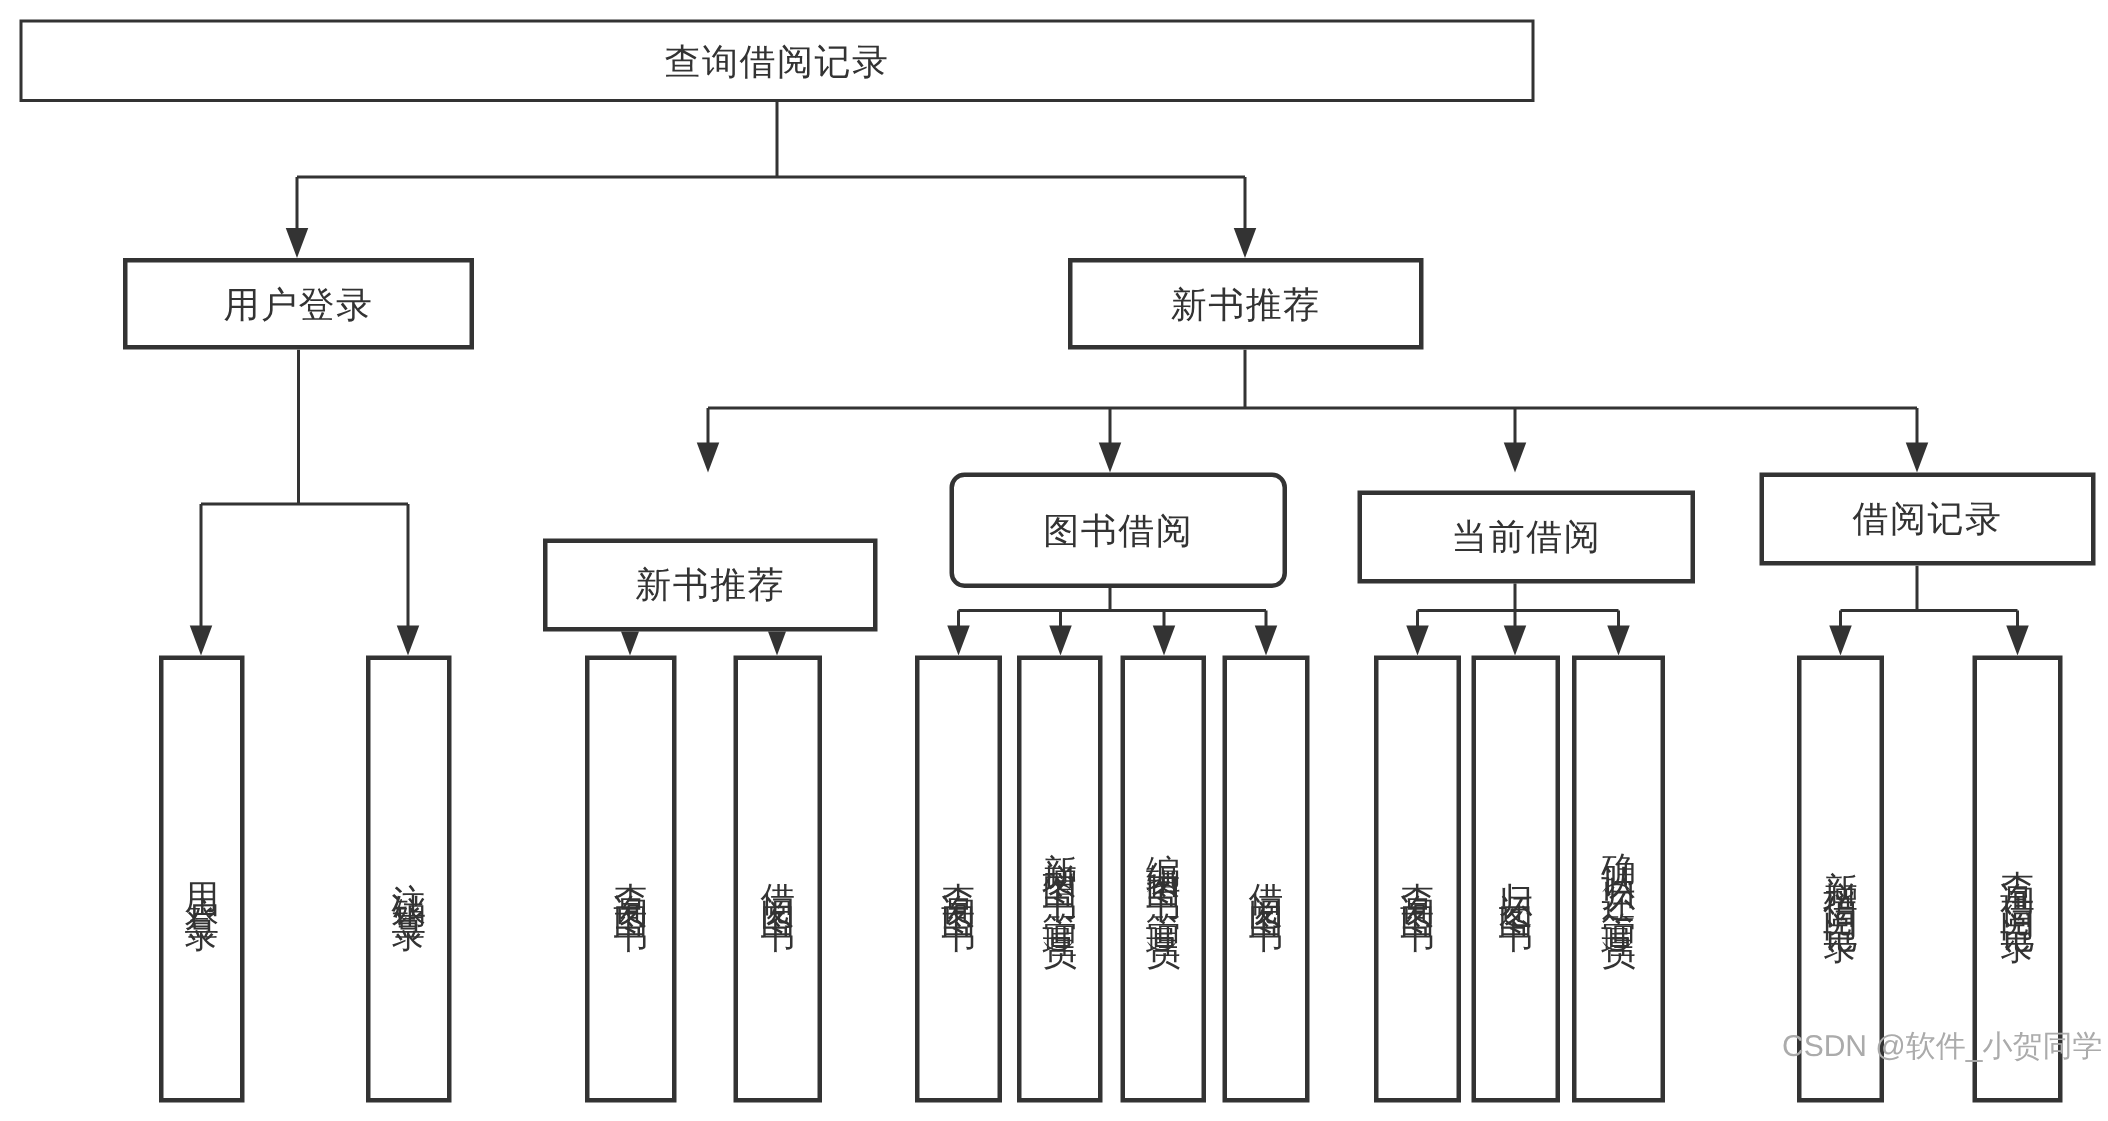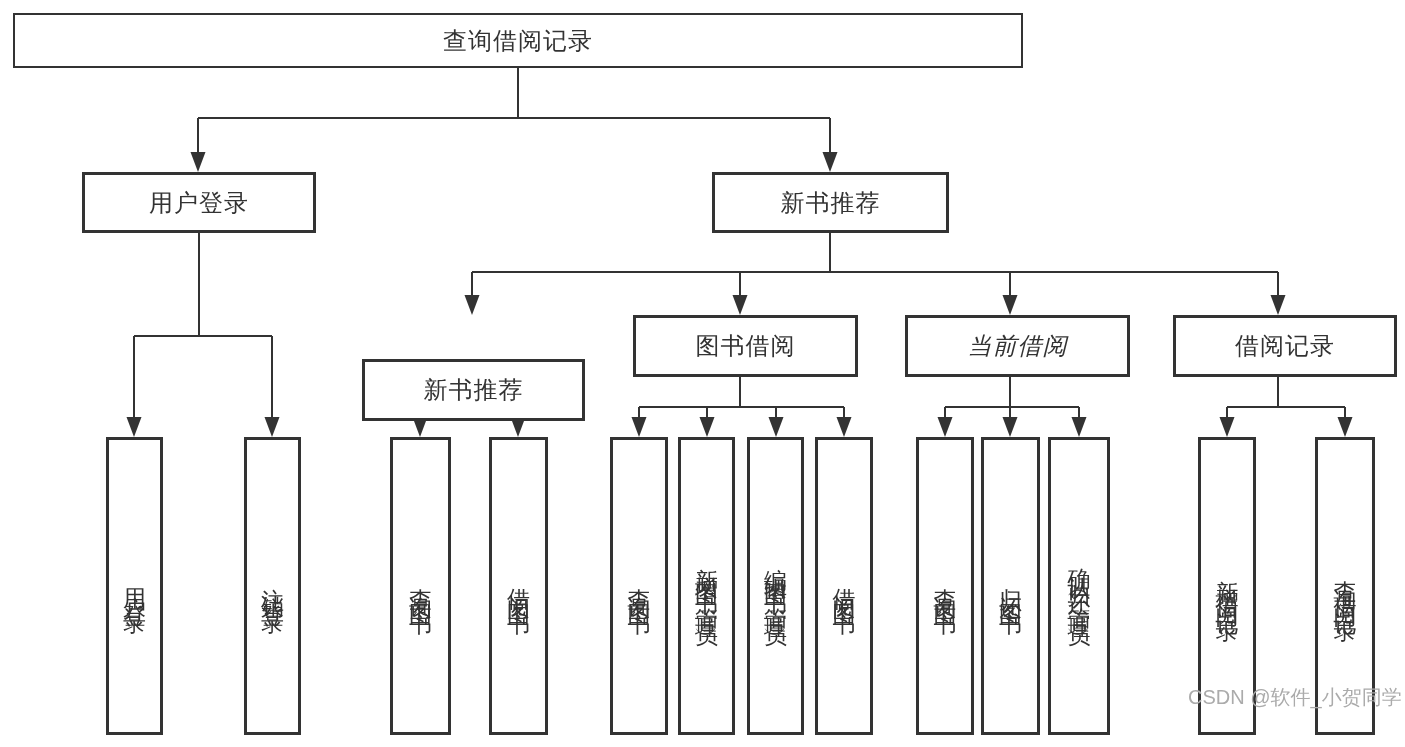--- a/index.html
+++ b/index.html
@@ -108,24 +108,24 @@
   <div class="node h" style="left:82px; top:172px; width:234px; height:61px;">
     <span class="lbl">用户登录</span>
   </div>
   <div class="node h" style="left:712px; top:172px; width:237px; height:61px;">
     <span class="lbl">新书推荐</span>
   </div>
 
   <div class="node h" style="left:362px; top:315px; width:223px; height:62px;margin-top:44px;">
     <span class="lbl">新书推荐</span>
   </div>
-  <div class="node h" style="left:633px; top:315px; width:225px; height:62px;">
+  <div class="node h" style="left:633px; top:315px; width:225px; height:77px;border-radius:10px;">
     <span class="lbl">图书借阅</span>
   </div>
-  <div class="node h" style="left:905px; top:315px; width:225px; height:62px;font-style:italic;">
+  <div class="node h" style="left:905px; top:327px; width:225px; height:62px;">
     <span class="lbl">当前借阅</span>
   </div>
   <div class="node h" style="left:1173px; top:315px; width:224px; height:62px;">
     <span class="lbl">借阅记录</span>
   </div>
 
   <div class="node v" style="left:106px; top:437px; width:57px; height:298px;">
     <span class="lbl">用户登录</span>
   </div>
   <div class="node v" style="left:244px; top:437px; width:57px; height:298px;">

